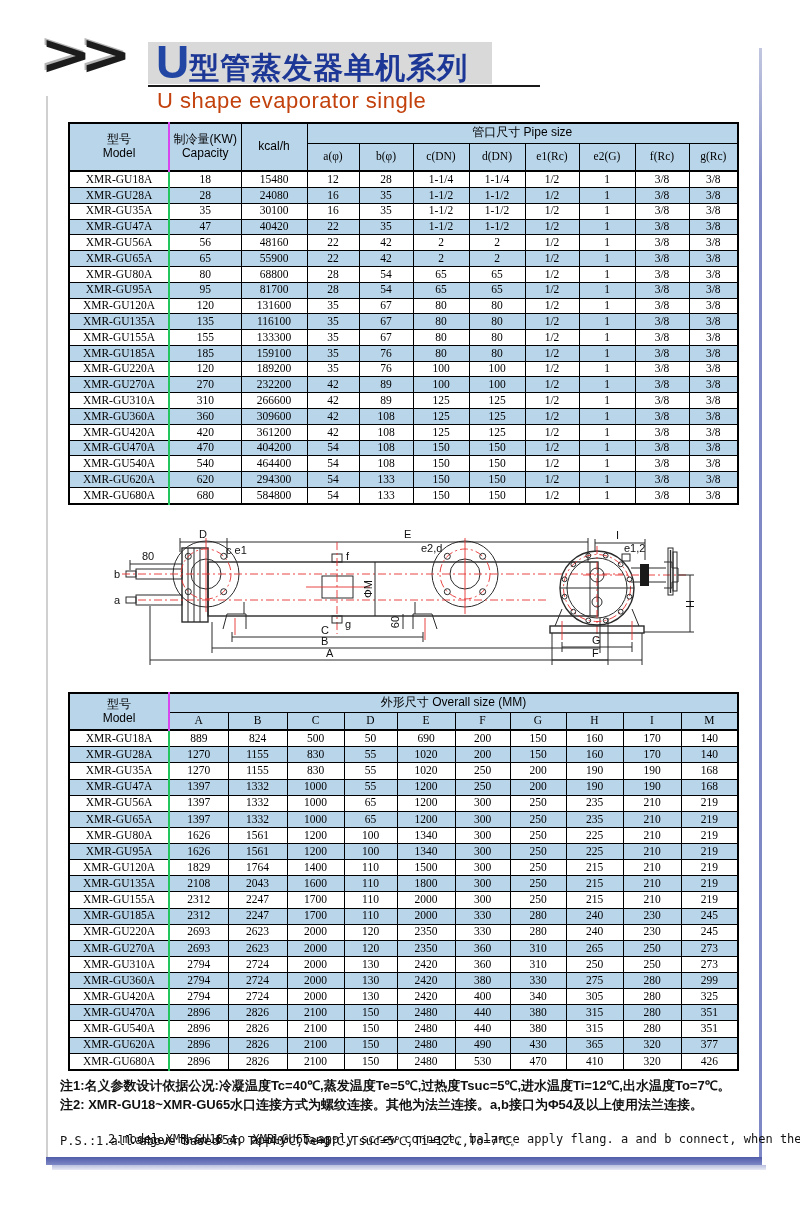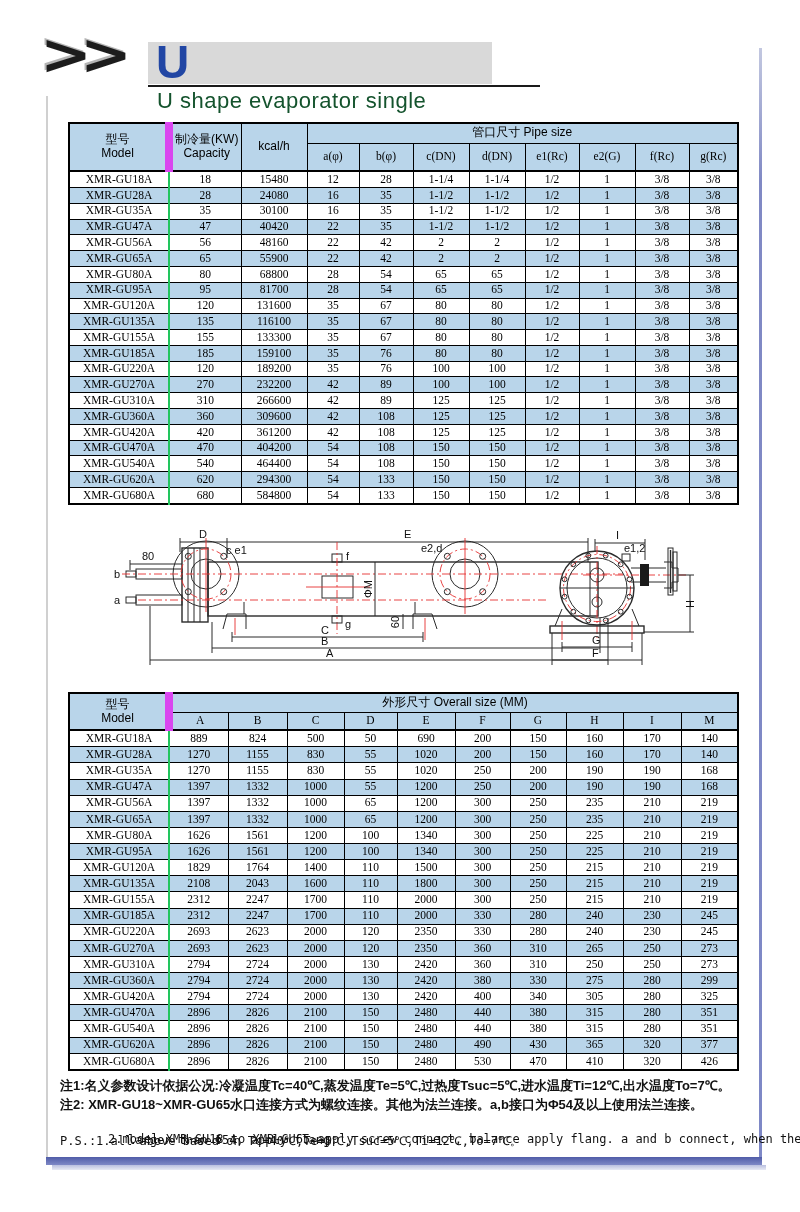--- a/index.html
+++ b/index.html
@@ -8,21 +8,21 @@
 
   
   .chevrons { position:absolute; left:40px; top:18px; font-size:62px; font-weight:bold;
               color:#1c1c1c; letter-spacing:-12px; transform:scaleY(.92);
               text-shadow:-2px -2px 0 #b5b5b5; font-family:"DejaVu Sans", sans-serif; }
   .title-box { position:absolute; left:148px; top:42px; width:344px; height:42px;
                background:#d9d9d9; display:flex; align-items:baseline; padding-left:8px; }
   .title-u  { font-size:46px; font-weight:bold; color:#2146a4; line-height:40px; }
   .title-cn { font-size:30px; font-weight:bold; color:#1c3796; letter-spacing:1px; }
   .title-underline { position:absolute; left:148px; top:85px; width:392px; height:2px; background:#1a1a1a; }
-  .subtitle { position:absolute; left:157px; top:88px; font-size:22px; color:#14532d; letter-spacing:.5px; }
+  .subtitle { position:absolute; left:157px; top:88px; font-size:22px; color:#c2410c; letter-spacing:.5px; }
 
   
   .frame-left  { position:absolute; left:46px; top:96px;  width:2px; height:1062px; background:#d0d0d0; }
   .frame-right { position:absolute; left:759px; top:48px; width:3px; height:1110px;
                  background:linear-gradient(to bottom,#c3c8e0 0%,#8089c4 12%,#7e88c6 100%); }
   .bottom-bar  { position:absolute; left:46px; top:1157px; width:716px; height:8px;
                  background:linear-gradient(to bottom,#505ca8,#7e88c6); }
   .bottom-shadow { position:absolute; left:52px; top:1165px; width:714px; height:5px;
                  background:linear-gradient(to bottom,#b9bfdf,#e8eaf4); }
 
@@ -30,21 +30,21 @@
   table { position:absolute; border-collapse:collapse; table-layout:fixed; background:#fff;
           border:2px solid #000; }
   th, td { border:1px solid #000; text-align:center; vertical-align:middle; padding:0;
            overflow:hidden; white-space:nowrap; }
   th { background:#b9d5ea; font-weight:400; font-size:12px; line-height:1.15;
        font-family:"Liberation Sans", sans-serif; }
   td { font-size:11.5px; font-family:"Liberation Serif", serif; line-height:1; }
   thead tr.sub th { font-family:"Liberation Serif", serif; font-size:11.5px; }
   thead { border-bottom:2px solid #000; }
   td:first-child { border-right:2px solid #22c55e; }
-  th.model { border-right:8px solid #d946ef; }
+  th.model { border-right:2px solid #d946ef; }
   tbody tr:nth-child(even) td { background:#b9d5ea; }
   #pipe-table { left:68px; top:122px; width:669px; height:383px; }
   #size-table { left:68px; top:692px; width:669px; height:379px; }
   #pipe-table thead tr.top { height:20px; } #pipe-table thead tr.sub { height:28px; }
   #size-table thead tr.top { height:19px; } #size-table thead tr.sub { height:18px; }
 
   
   #drawing { position:absolute; left:78px; top:514px; }
   #drawing text { font-family:"Liberation Sans", sans-serif; font-size:11px; fill:#111; }
   .blk { stroke:#2a2a2a; stroke-width:1; fill:none; }
@@ -59,20 +59,21 @@
   .note-en { position:absolute; font-size:12px; font-family:"DejaVu Sans Mono", monospace; white-space:nowrap; }
 </style>
 </head>
 <body>
 
 <div id="page">
 
   <div class="chevrons">&gt;&gt;</div>
   <div class="title-box">
     <span class="title-u">U</span>
+      <span class="title-cn">型管蒸发器单机系列</span>
   </div>
   <div class="title-underline"></div>
   <div class="subtitle">U shape evaporator single</div>
 
   <div class="frame-left"></div>
   <div class="frame-right"></div>
   <div class="bottom-bar"></div>
   <div class="bottom-shadow"></div>
 
   <table id="pipe-table">

